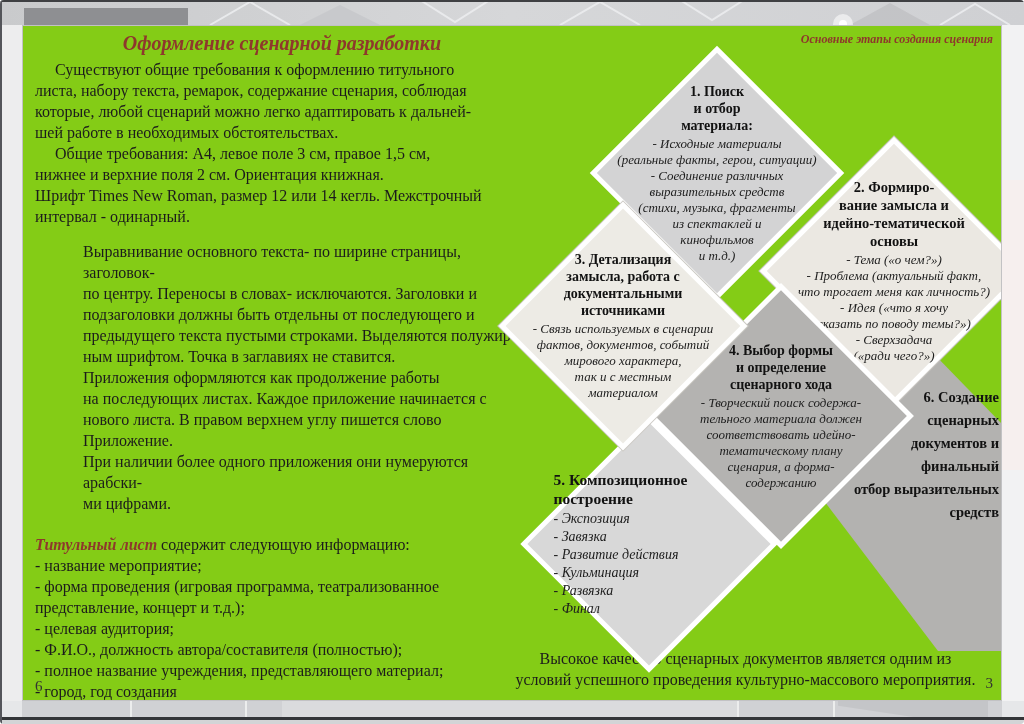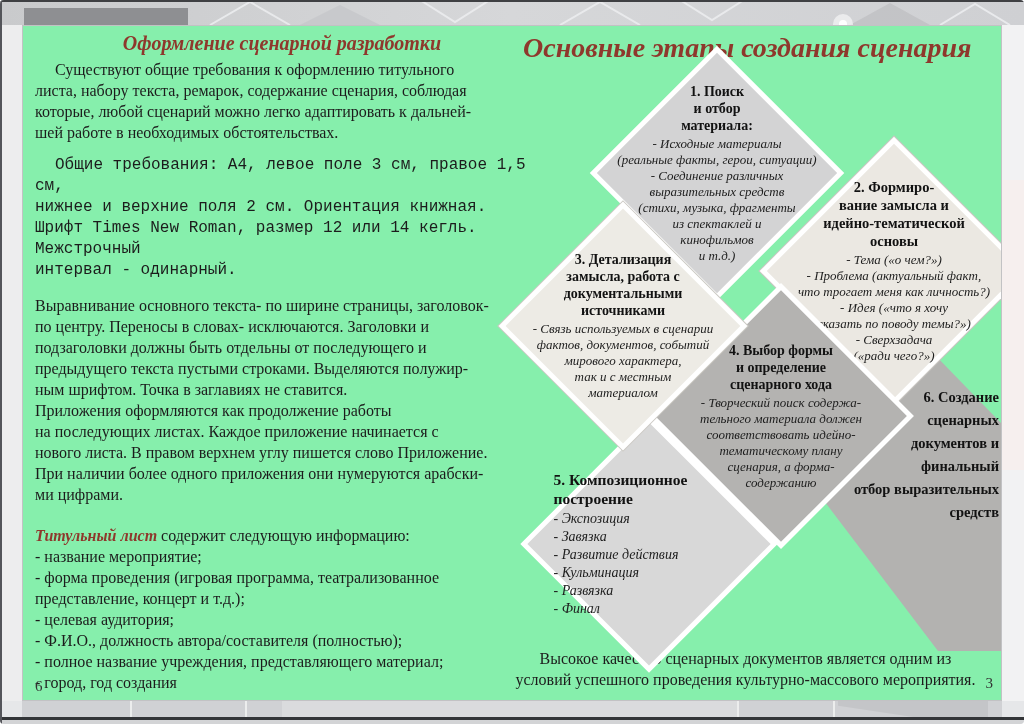--- a/index.html
+++ b/index.html
@@ -5,38 +5,38 @@
   html,body{margin:0;padding:0;background:#ffffff;}
   .scan{position:relative;width:1024px;height:724px;background:#e6e7e9;overflow:hidden;
         font-family:"Liberation Serif","DejaVu Serif",serif;border-radius:4px;}
   .frame-top{position:absolute;top:0;left:0;right:0;height:2px;background:#3f4043;z-index:30;}
   .frame-left{position:absolute;top:0;left:0;bottom:0;width:2px;background:#54555a;z-index:30;}
   .band-top{position:absolute;top:0;left:0;z-index:1;}
   .left-strip{position:absolute;left:0;top:25px;width:22px;height:676px;background:#ededee;}
   .right-strip{position:absolute;left:1002px;top:25px;width:22px;height:676px;background:#f2f2f3;}
   .right-strip .tint{position:absolute;left:0;right:0;top:155px;height:290px;background:#f6efee;}
 
-  .page{position:absolute;left:22px;top:25px;width:980px;height:676px;background:#86efac;
+  .page{position:absolute;left:22px;top:25px;width:980px;height:676px;background:#84cc16;
         border:1px solid #c2c2c4;box-sizing:border-box;overflow:hidden;z-index:2;}
 
   
   .col-left{position:absolute;left:12px;top:2px;width:494px;color:#1c1c1c;}
   .doc-title{font-size:20px;font-weight:bold;font-style:italic;color:#8e382c;
              text-align:center;margin:4px 0 0 0;}
   .para{font-size:16px;line-height:21px;white-space:pre-line;margin:0;}
   .indent{text-indent:20px;}
-  .mt4{margin-top:4px;}.mt2{margin-top:12px;font-family:Liberation Mono, monospace;}.mt12{margin-top:12px;}.mt14{margin-top:14px;}.mt8{margin-top:20px;}
+  .mt4{margin-top:4px;}.mt2{margin-top:0;}.mt12{margin-top:12px;}.mt14{margin-top:14px;margin-left:48px;}.mt8{margin-top:20px;}
   .lead-maroon{color:#8e382c;font-weight:bold;font-style:italic;}
   .pagenum{position:absolute;font-size:15px;color:#333;z-index:8;}
   .pagenum-left{left:12px;bottom:5px;}
   .pagenum-right{right:8px;bottom:8px;}
 
   
-  .right-title{position:absolute;left:500px;top:6px;width:470px;font-size:28px;font-weight:bold;
-               font-style:italic;color:#8e382c;text-align:left;margin:0;}
+  .right-title{position:absolute;left:500px;top:6px;width:470px;font-size:12px;font-weight:bold;
+               font-style:italic;color:#8e382c;text-align:right;margin:0;}
   .diamond{position:absolute;transform:rotate(45deg);box-shadow:0 0 0 5px #ffffff;}
   .d1{left:609px;top:62px;width:170px;height:170px;background:#d3d3d4;z-index:1;}
   .d2{left:781px;top:155px;width:180px;height:180px;background:#ebe8e2;z-index:2;
       box-shadow:0 0 0 5px #ffffff,0 0 0 6px #c9c7c2;}
   .d3{left:517px;top:217px;width:166px;height:166px;background:#edebe5;z-index:5;
       box-shadow:0 0 0 5px #ffffff,0 0 0 6px #cbc9c3;}
   .d4{left:669px;top:301px;width:178px;height:178px;background:#b4b3b1;z-index:3;}
   .d5{left:540px;top:432px;width:172px;height:172px;background:#d8d8d8;z-index:4;}
   .d6{position:absolute;left:783px;top:327px;width:197px;height:298px;background:#b3b2b0;
       clip-path:polygon(3px 128px,127px 0,197px 72px,197px 298px,132px 298px);z-index:1;}

